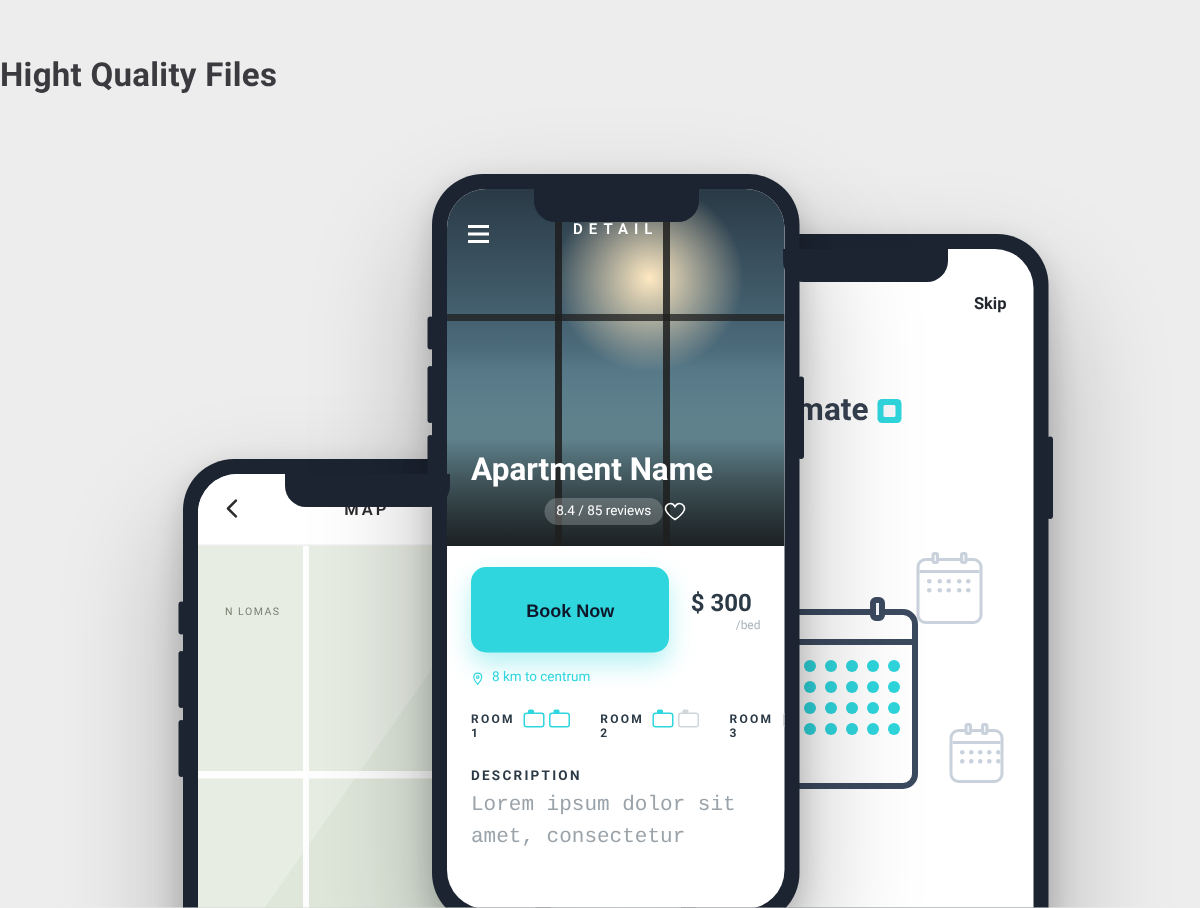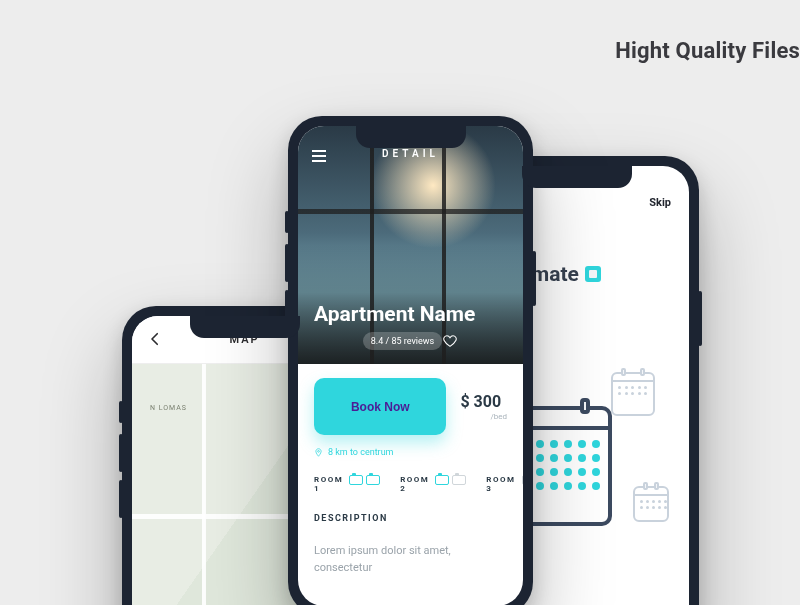--- a/index.html
+++ b/index.html
@@ -4,21 +4,21 @@
 <style>
   * { box-sizing: border-box; margin: 0; padding: 0; }
   body {
     width: 800px; height: 605px;
     background: #ededed;
     font-family: -apple-system, "Segoe UI", Roboto, Helvetica, Arial, sans-serif;
     overflow: hidden;
     position: relative;
   }
   .title {
-    text-align: right;
+    text-align: left;
     color: #3a3a3f;
     font-weight: 700;
     font-size: 22px;
     margin-top: 38px;
     letter-spacing: 0.2px;
   }
   .stage { position: relative; width: 100%; height: 520px; margin-top: 28px; }
 
   
   .phone {
@@ -117,38 +117,38 @@
   }
   .det-info h2{font-size:21px;font-weight:700;line-height:1.15;}
   .det-info .row{display:flex;align-items:center;justify-content:center;}
   .det-info .badge{
     font-size:9px;background:rgba(255,255,255,0.22);padding:4px 8px;border-radius:10px;
   }
   .det-info .heart{width:16px;height:16px;}
   .det-body{padding:14px 16px;}
   .book-row{display:flex;align-items:center;gap:14px;}
   .book-btn{
-    flex:1;background:#2fd6dd;color:#4c1d95;border:0;border-radius:10px;
+    flex:1;background:#2fd6dd;color:#0f172a;border:0;border-radius:10px;
     height:57px;font-weight:700;font-size:12px;box-shadow:0 8px 16px rgba(47,214,221,0.35);
   }
   .price-box{display:flex;flex-direction:column;align-items:flex-start;}
   .price-box .p{color:#2b3a46;font-weight:700;font-size:16px;}
   .price-box .u{color:#aab4bc;font-size:8px;margin-top:1px;margin-left:30px;}
   .dist-row{display:flex;align-items:center;gap:6px;margin-top:12px;font-size:9px;color:#2fd6dd;}
   .dist-row .pin{width:8px;height:8px;}
   .rooms-row{display:flex;gap:20px;margin-top:18px;}
   .room-col{display:flex;flex-direction:row;gap:6px;}
   .room-col .lbl{font-size:8px;letter-spacing:1.5px;color:#2b3a46;font-weight:700;}
   .beds{display:flex;gap:3px;}
   .bed{width:14px;height:10px;border:1.5px solid #2fd6dd;border-radius:2px;position:relative;}
   .bed.off{border-color:#d0d6da;}
   .bed .pillow{position:absolute;left:2px;top:-3px;width:4px;height:3px;background:#2fd6dd;border-radius:1px;}
   .bed.off .pillow{background:#d0d6da;}
   .desc-h{font-size:9px;letter-spacing:1.5px;font-weight:700;color:#2b3a46;margin-top:20px;}
-  .desc-p{font-size:11px;color:#9aa3aa;line-height:1.5;margin-top:20px;}
+  .desc-p{font-size:14px;color:#9aa3aa;line-height:1.5;margin-top:4px;font-family:Liberation Mono, monospace;}
 
   
   .ob-screen{background:#f4f6f9;height:100%;}
   .ob-skip{position:absolute;top:30px;right:18px;font-size:11px;font-weight:700;color:#22262f;text-align:center;}
   .ob-logo{margin:96px 0 0 36px;font-size:21px;font-weight:700;color:#374150;display:flex;align-items:center;gap:6px;}
   .ob-logo .home{width:16px;height:16px;background:#2fd6dd;border-radius:3px;position:relative;display:inline-block;}
   .ob-logo .home::before{content:"";position:absolute;left:4px;top:4px;width:8px;height:8px;background:#f4f6f9;border-radius:1px;}
   .ob-ill{position:absolute;left:20px;right:20px;top:200px;height:200px;}
   .cal-big{
     position:absolute;left:10px;top:40px;width:118px;height:120px;

